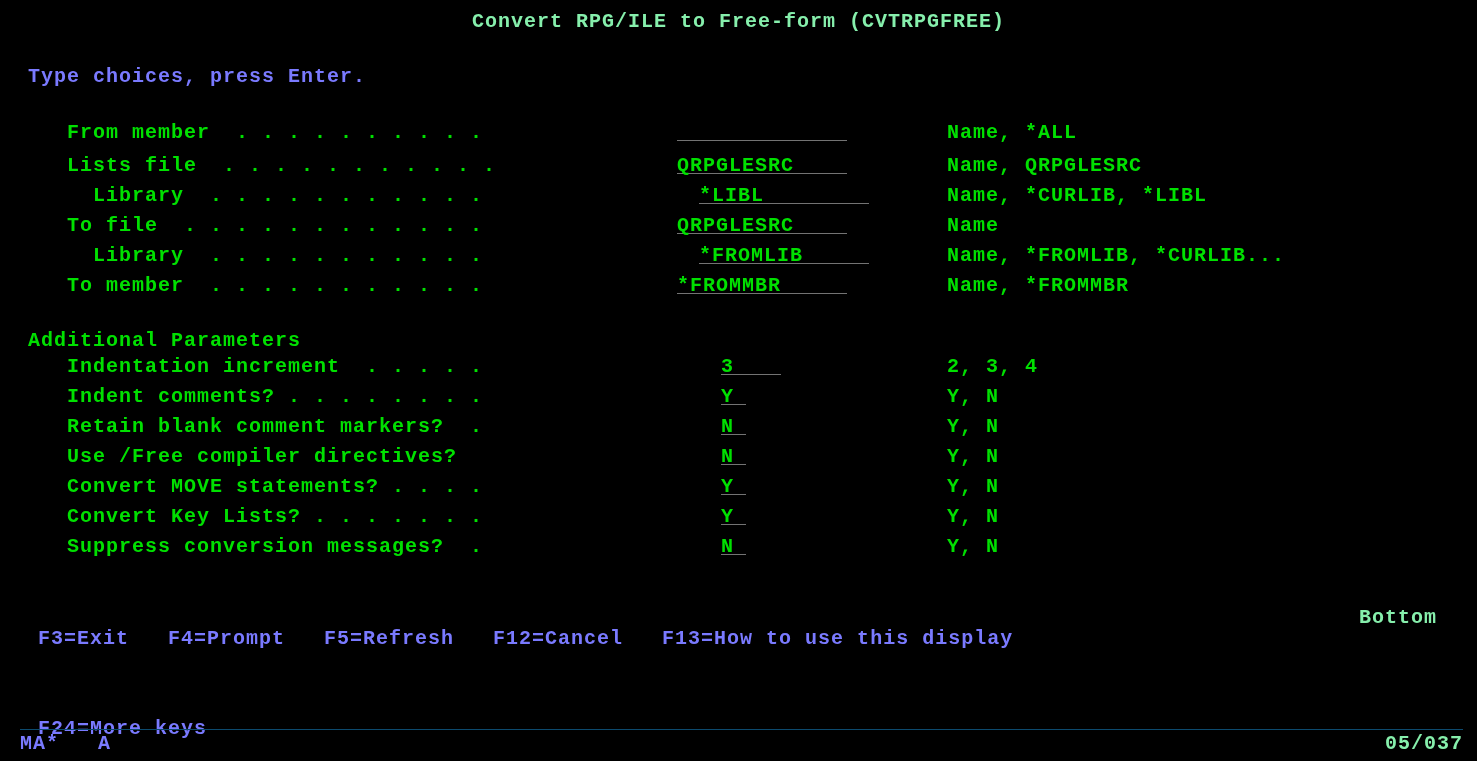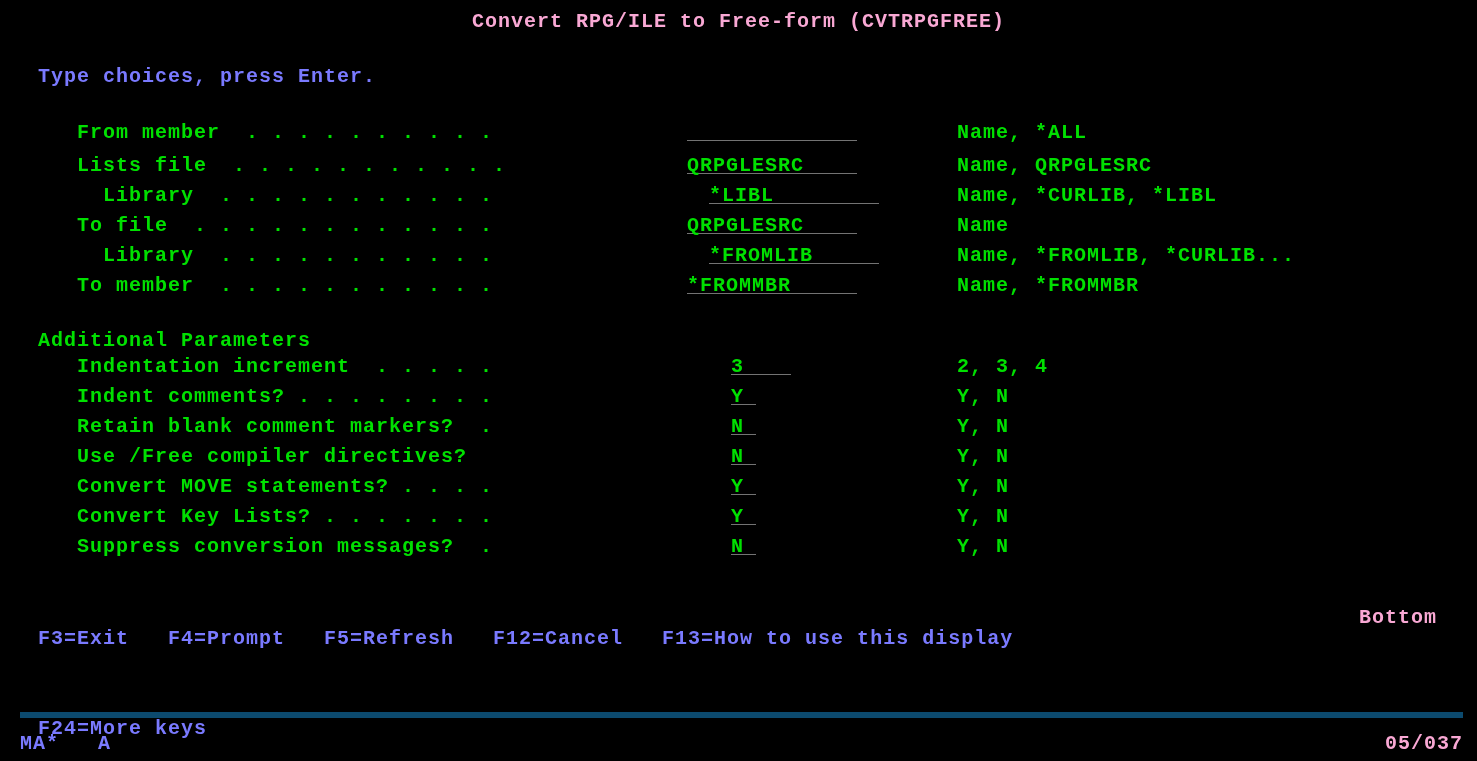--- a/index.html
+++ b/index.html
@@ -7,36 +7,36 @@
     background: #000;
     font-family: 'Courier New', monospace;
     font-size: 20px;
     font-weight: bold;
     width: 1477px;
     height: 761px;
     overflow: hidden;
     position: relative;
     letter-spacing: 1px;
   }
-  .white { color: #f9a8d4; }
+  .white { color: #86efac; }
   .blue  { color: #7a7aff; }
   .green { color: #00e000; }
   .title { text-align: center; padding-top: 10px; }
-  .body  { padding-left: 38px; padding-top: 32px; }
+  .body  { padding-left: 28px; padding-top: 32px; }
   .row   { display: grid; grid-template-columns: 610px 270px 1fr; line-height: 30px; white-space: pre; margin-left: 39px; }
   .field { border-bottom: 1px solid #737373; display: inline-block; height: 23px; }
   .w170  { width: 170px; }
   .w25   { width: 25px; }
   .w60   { width: 60px; }
   .pad1  { padding-left: 22px; }
   .pad2  { padding-left: 44px; }
   .section-header { margin-top: 28px; }
   .bottom-marker { position: absolute; right: 40px; top: 606px; text-align: center; }
   .fkeys { padding-left: 38px; padding-top: 2px; line-height: 30px; white-space: pre; }
-  .status-line { position: absolute; bottom: 6px; left: 20px; right: 14px; border-top: 6px solid #0c4a6e; padding-top: 14px; }
+  .status-line { position: absolute; bottom: 6px; left: 20px; right: 14px; border-top: 1px solid #0c4a6e; padding-top: 2px; }
   .status-left { float: left; white-space: pre; }
   .status-right { float: right; }
 </style>
 </head>
 <body>
 
 <div class="title white">Convert RPG/ILE to Free-form (CVTRPGFREE)</div>
 
 <div class="body">
   <div class="blue">Type choices, press Enter.</div>

